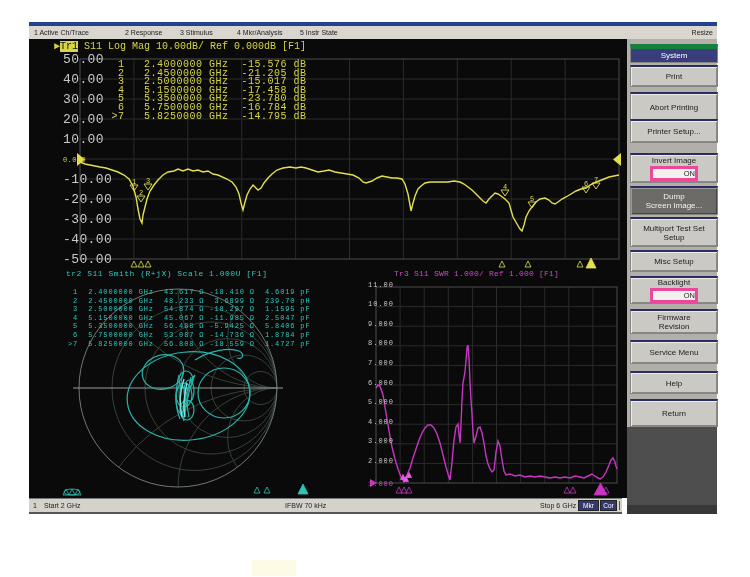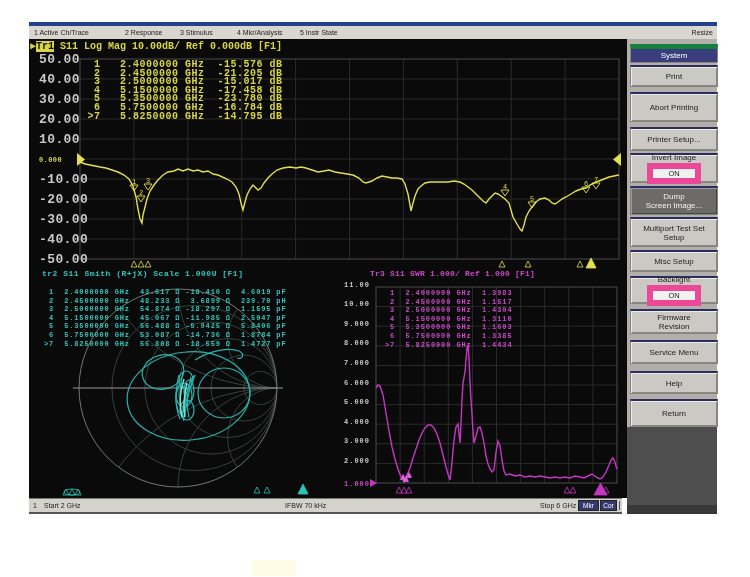--- a/index.html
+++ b/index.html
@@ -1,39 +1,39 @@
 <!DOCTYPE html>
 <html><head>
 <meta charset="utf-8">
 <style>
 html,body{margin:0;padding:0;background:#fff;}
 #page{position:relative;width:750px;height:577px;background:#fff;overflow:hidden;
   font-family:"Liberation Sans",sans-serif;}
 .abs{position:absolute;}
-.mono{font-family:"Liberation Mono",monospace;white-space:pre;font-weight:bold;z-index:3;}
+.mono{font-family:"Liberation Mono",monospace;white-space:pre;font-weight:normal;z-index:3;margin-left:24px;}
 
 #blueline{left:29px;top:22px;width:688px;height:4px;background:#24418e;}
 #menubar{left:29px;top:26px;width:688px;height:13px;background:#d9d6cf;border-bottom:1px solid #a9a69f;}
 #menubar .mi{position:absolute;top:3px;font-size:7px;color:#1c1c1c;}
 
 #screen{left:29px;top:39px;width:598px;height:459px;background:#0a0a0a;}
 
 #statusbar{left:29px;top:498px;width:593px;height:13px;background:#d4d2cb;border-top:1px solid #777;border-bottom:2px solid #555;}
 #statusbar .st{position:absolute;top:3px;font-size:7px;color:#222;}
 .badge{position:absolute;top:1px;height:9px;background:#33386e;color:#fff;font-size:6.5px;
   text-align:center;line-height:9px;border:1px solid #222;}
 
 #panel{left:627px;top:39px;width:90px;height:469px;background:#b2afaa;}
 #paneldark{left:627px;top:427px;width:90px;height:81px;background:#4e4e4e;}
 #panelstrip{left:627px;top:505px;width:90px;height:9px;background:#383838;}
 .btn{position:absolute;left:3px;width:86px;background:#cbc9c4;border:1px solid #87857f;
   border-top:2px solid #2b2d62;box-shadow:inset 1px 1px 0 #eeece7, inset -1px -1px 0 #8a8882;
   color:#1d1d1d;font-size:8px;text-align:center;display:flex;align-items:center;justify-content:center;
   flex-direction:column;line-height:9px;}
-.onbox{background:#f2f1ee;border:6px solid #ec4899;width:42px;height:9px;line-height:9px;margin-top:1px;font-size:7.5px;}
+.onbox{background:#f2f1ee;border:3px solid #ec4899;width:42px;height:9px;line-height:9px;margin-top:1px;font-size:7.5px;text-align:right;}
 
 .yel{color:#d8d545;}
 .cyn{color:#2fc7bd;}
 .mag{color:#cb49c8;}
 .wht{color:#c9c9c9;}
 </style>
 </head>
 <body>
 <div id="page">
   <div id="blueline" class="abs"></div>
@@ -87,27 +87,20 @@
 9.000
 8.000
 7.000
 6.000
 5.000
 4.000
 3.000
 2.000</div>
   <div class="abs mono mag" style="left:338px;top:480px;width:32px;font-size:7px;text-align:right;letter-spacing:1px;">1.000</div>
 
-  <div class="abs mono mag" style="left:385px;top:289px;font-size:7px;line-height:8.6px;letter-spacing:0.9px;"> 1  2.4000000 GHz  1.3983
- 2  2.4500000 GHz  1.1517
- 3  2.5000000 GHz  1.4304
- 4  5.1500000 GHz  1.3110
- 5  5.3500000 GHz  1.1603
- 6  5.7500000 GHz  1.3385
-&gt;7  5.8250000 GHz  1.4434</div>
 
   <svg class="abs" style="left:29px;top:39px;z-index:2;" width="598" height="459" viewBox="0 0 598 459">
   <g stroke="#2b2b2b" stroke-width="1">
         <line x1="104.9" y1="20" x2="104.9" y2="220"></line>
         <line x1="51" y1="40" x2="590" y2="40"></line>
         <line x1="158.8" y1="20" x2="158.8" y2="220"></line>
         <line x1="51" y1="60" x2="590" y2="60"></line>
         <line x1="212.7" y1="20" x2="212.7" y2="220"></line>
         <line x1="51" y1="80" x2="590" y2="80"></line>
         <line x1="266.6" y1="20" x2="266.6" y2="220"></line>
@@ -233,21 +226,21 @@
     <span class="st" style="left:511px;">Stop 6 GHz</span>
     <span class="badge" style="left:549px;width:19px;">Mkr</span>
     <span class="badge" style="left:571px;width:15px;">Cor</span>
       <span class="abs" style="left:590px;top:2px;width:1px;height:9px;background:#555;"></span>
   </div>
 
   <div id="panel" class="abs">
     <div class="btn" style="top:5px;height:13px;background:#3a3d7c;color:#fff;border-top:5px solid #15803d;box-shadow:none;">System</div>
     <div class="btn" style="top:26px;height:19px;">Print</div>
     <div class="btn" style="top:53px;height:27px;">Abort Printing</div>
-    <div class="btn" style="top:80px;height:21px;margin-top:8px;">Printer Setup...</div>
+    <div class="btn" style="top:80px;height:21px;">Printer Setup...</div>
     <div class="btn" style="top:114px;height:27px;">Invert Image<span class="onbox">ON</span></div>
     <div class="btn" style="top:178px;height:27px;">Multiport Test Set<br>Setup</div>
     <div class="btn" style="top:147px;height:26px;background:#6d6b67;color:#f2f2f2;box-shadow:inset 1px 1px 0 #999,inset -1px -1px 0 #444;">Dump<br>Screen Image...</div>
     <div class="btn" style="top:211px;height:19px;">Misc Setup</div>
     <div class="btn" style="top:237px;height:25px;">Backlight<span class="onbox">ON</span></div>
     <div class="btn" style="top:270px;height:22px;">Firmware<br>Revision</div>
     <div class="btn" style="top:301px;height:21px;">Service Menu</div>
     <div class="btn" style="top:332px;height:20px;">Help</div>
     <div class="btn" style="top:360px;height:25px;">Return</div>
   </div>

